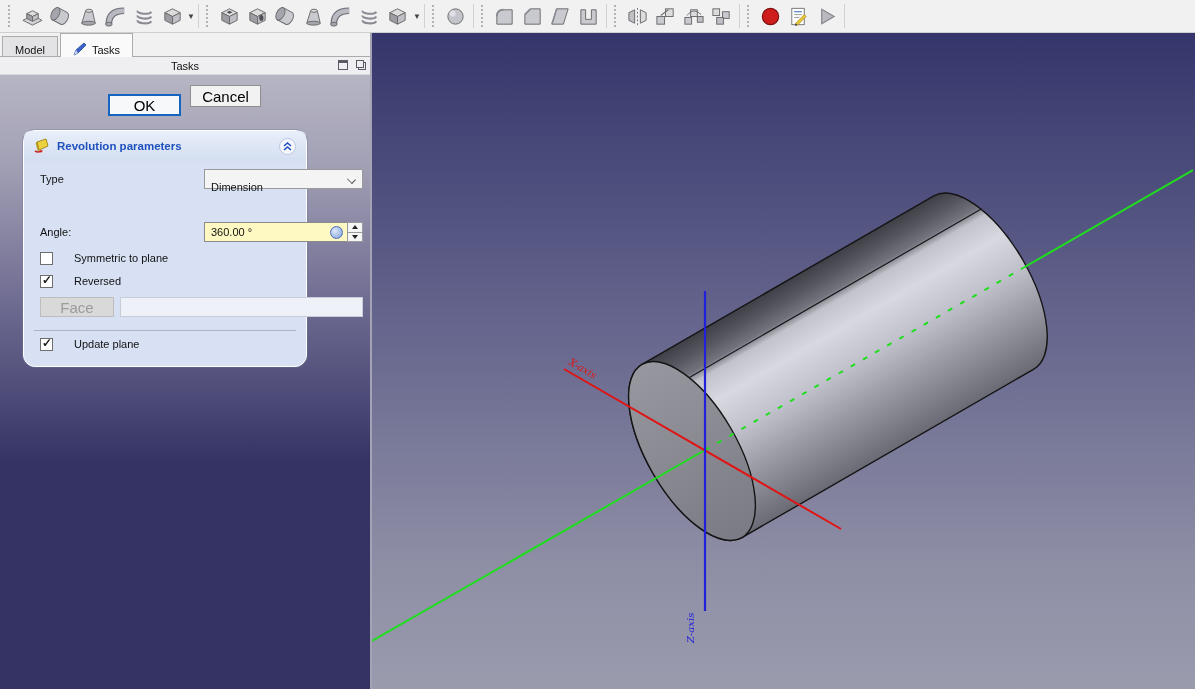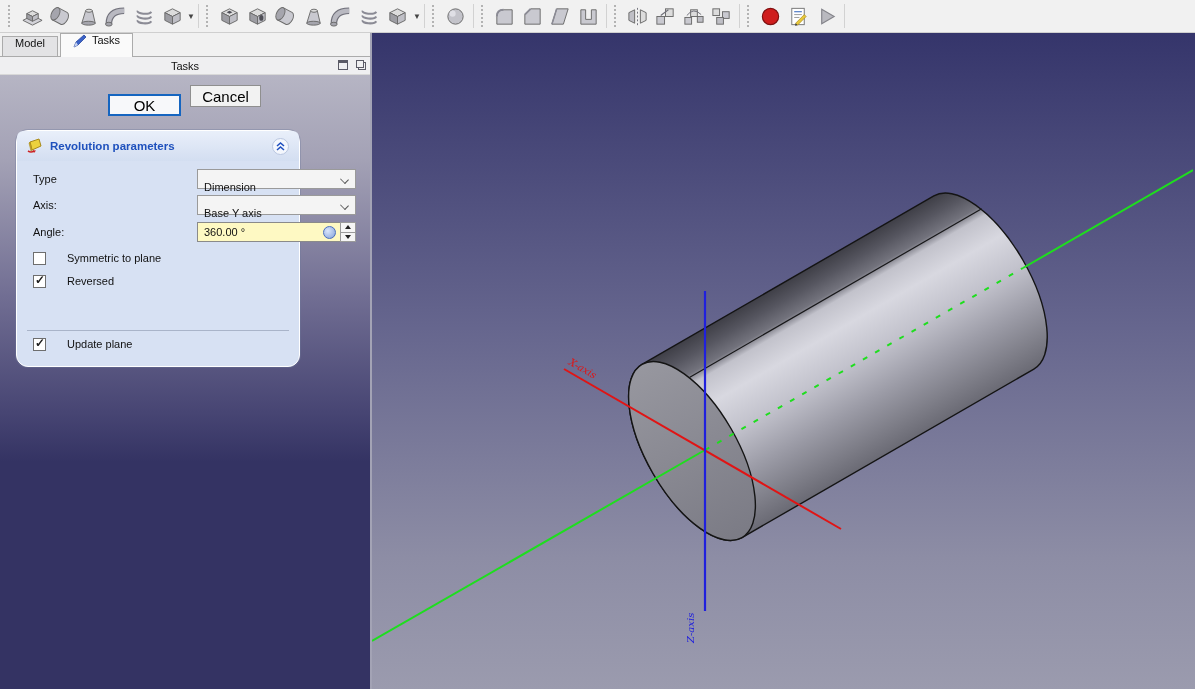--- a/index.html
+++ b/index.html
@@ -17,21 +17,21 @@
   .tbtn svg { width:23px; height:23px; display:block; }
   .dd-arrow { font-size:8px; color:#444; margin-left:1px; }
 
   
   .main { flex:1; display:flex; min-height:0; }
   .left { width:372px; flex:0 0 372px; display:flex; flex-direction:column;
     border-right:2px solid #a3a3b5; background:#ececee; }
 
   .tabbar { height:24px; background:#f1f1f1; display:flex; align-items:flex-end;
     border-bottom:1px solid #ababab; padding-left:2px; }
-  .tab { height:20px; padding:0 12px; display:flex; align-items:flex-start; gap:5px;
+  .tab { height:20px; padding:0 12px; display:flex; align-items:flex-end; gap:5px;
     border:1px solid #ababab; border-bottom:none; background:#e3e3e5; margin-right:2px; }
   .tab.active { height:23px; background:#fafafa; position:relative; }
   .tab.active::after { content:""; position:absolute; left:0; right:0; bottom:-1px; height:1px; background:#fafafa; }
 
   .paneltitle { height:18px; background:#efeff1; display:flex; align-items:center;
     justify-content:center; position:relative; border-bottom:1px solid #d8d8d8; }
   .pt-icons { position:absolute; right:6px; top:3px; display:flex; gap:8px; }
   .ic-dock { width:10px; height:10px; border:1px solid #5a5a66; border-top:3px solid #5a5a66; }
   .ic-float { width:8px; height:8px; border:1px solid #5a5a66; box-shadow:2px 2px 0 -1px #efeff1, 2px 2px 0 0 #5a5a66; margin-top:0; }
 
@@ -39,21 +39,21 @@
     background:linear-gradient(180deg,#b6b5c4 0%,#a3a1b5 14%,#716e93 36%,#474573 55%,#343363 63%,#343363 100%); }
 
   .btn { font-family:"Liberation Sans",sans-serif; font-size:15px; display:flex;
     align-items:center; justify-content:center; }
   .ok-btn { position:absolute; left:108px; top:19px; width:73px; height:22px;
     background:#f7f8fa; border:2px solid #1565c0; }
   .cancel-btn { position:absolute; left:190px; top:10px; width:71px; height:22px;
     background:#f2f2f2; border:1px solid #8f8f8f; }
 
   
-  .dialog { position:absolute; left:16px; top:55px; width:284px; height:237px;
+  .dialog { position:absolute; left:23px; top:55px; width:284px; height:237px;
     background:#d7e1f3; border:1px solid #ffffff; border-radius:12px;
     box-shadow:0 0 0 1px rgba(110,120,155,.35); }
   .dlg-header { height:30px; display:flex; align-items:center; gap:7px; padding:0 10px;
     background:linear-gradient(180deg,#e9effa,#d3def1); border-radius:6px 6px 0 0; }
   .dlg-title { color:#1f51bd; font-weight:bold; font-size:11.5px; flex:1; }
   .collapse-btn { width:17px; height:17px; border-radius:50%; background:#f4f7fd;
     border:1px solid #b9c6e0; display:flex; align-items:center; justify-content:center; }
 
   .row { position:absolute; left:0; width:100%; height:21px; }
   .row label.flabel { position:absolute; left:16px; top:4px; }
@@ -331,27 +331,20 @@
           </div>
 
           <div class="row" style="top:38px">
             <label class="flabel">Type</label>
             <div class="combo">
               <span>Dimension</span>
               <span class="chev"></span>
             </div>
           </div>
 
-          <div class="row" style="top:64px">
-            <label class="flabel">Axis:</label>
-            <div class="combo">
-              <span>Base Y axis</span>
-              <span class="chev"></span>
-            </div>
-          </div>
 
           <div class="row" style="top:91px">
             <label class="flabel">Angle:</label>
             <div class="spinwrap">
               <div class="spinfield">
                 <span>360.00 °</span>
                 <span class="expr-icon"></span>
               </div>
               <div class="spincol">
                 <div class="spinbtn">
@@ -367,20 +360,24 @@
           <div class="cbrow" style="top:120px">
             <span class="cbox"></span>
             <span>Symmetric to plane</span>
           </div>
 
           <div class="cbrow checked" style="top:143px">
             <span class="cbox"></span>
             <span>Reversed</span>
           </div>
 
+          <div class="row" style="top:166px">
+            <button class="btn face-btn">Face</button>
+            <div class="face-input"></div>
+          </div>
 
           <div class="divider"></div>
 
           <div class="cbrow checked" style="top:206px">
             <span class="cbox"></span>
             <span>Update plane</span>
           </div>
 
         </div>
       </div>

